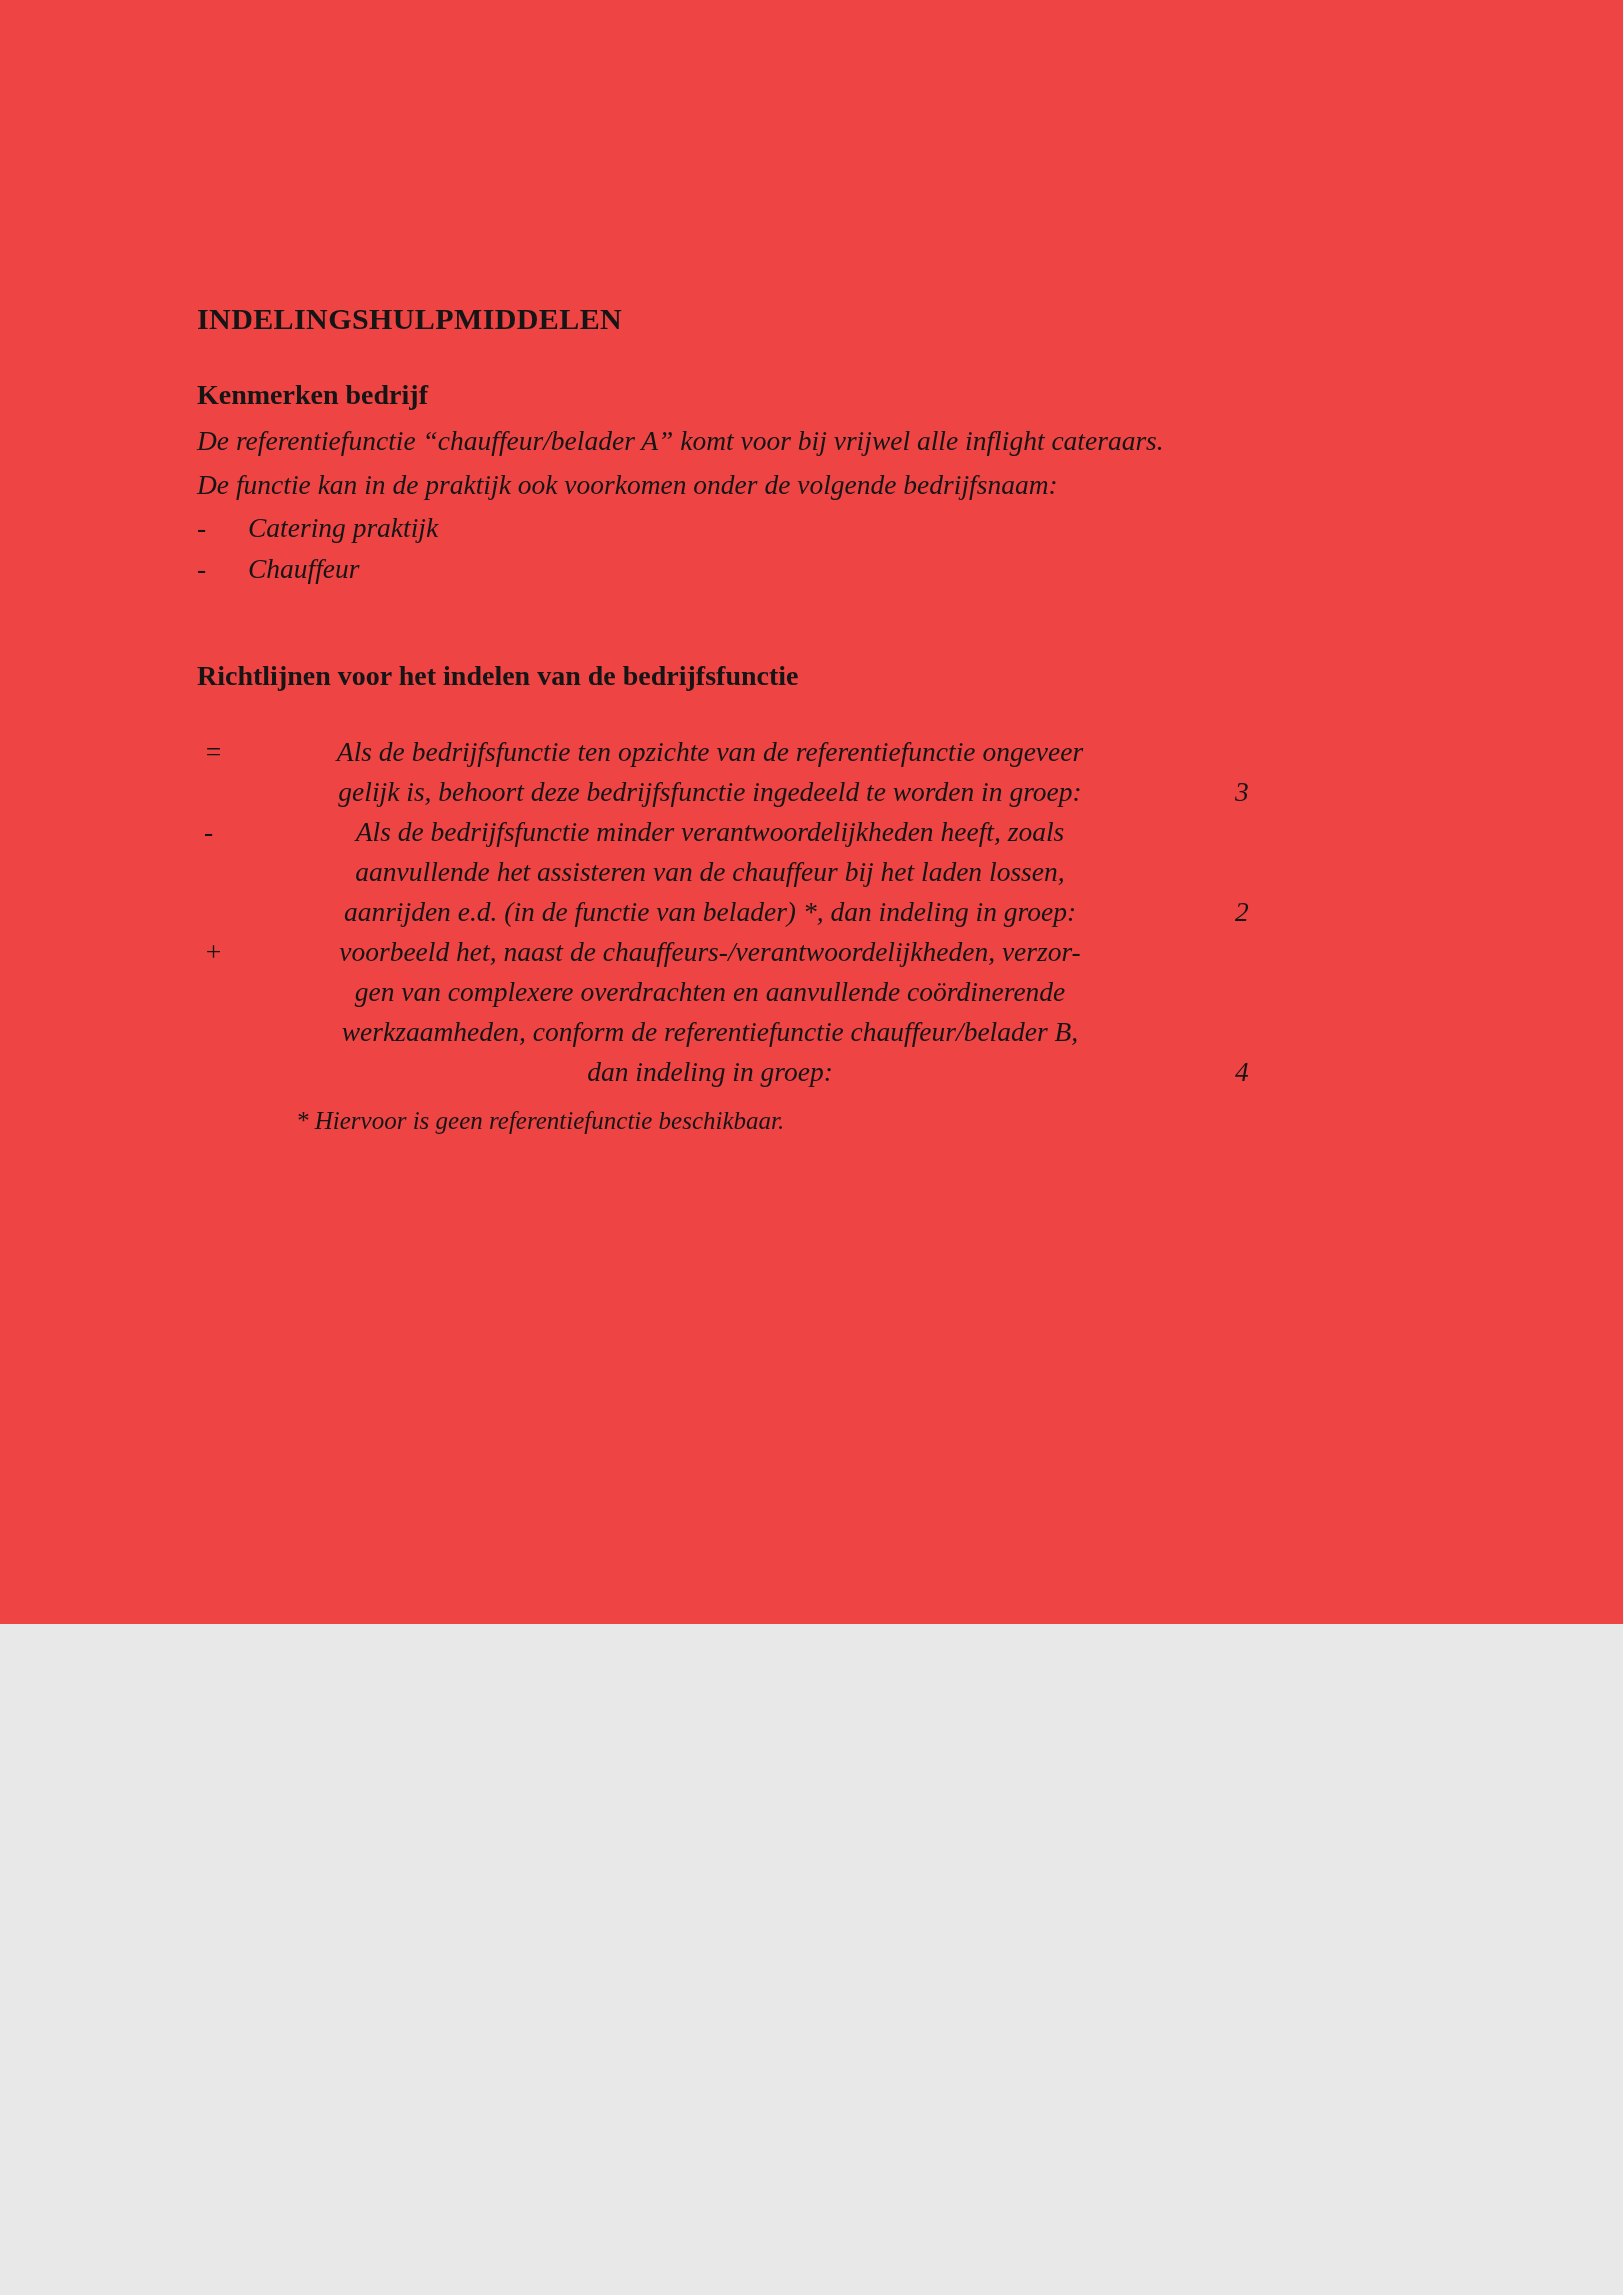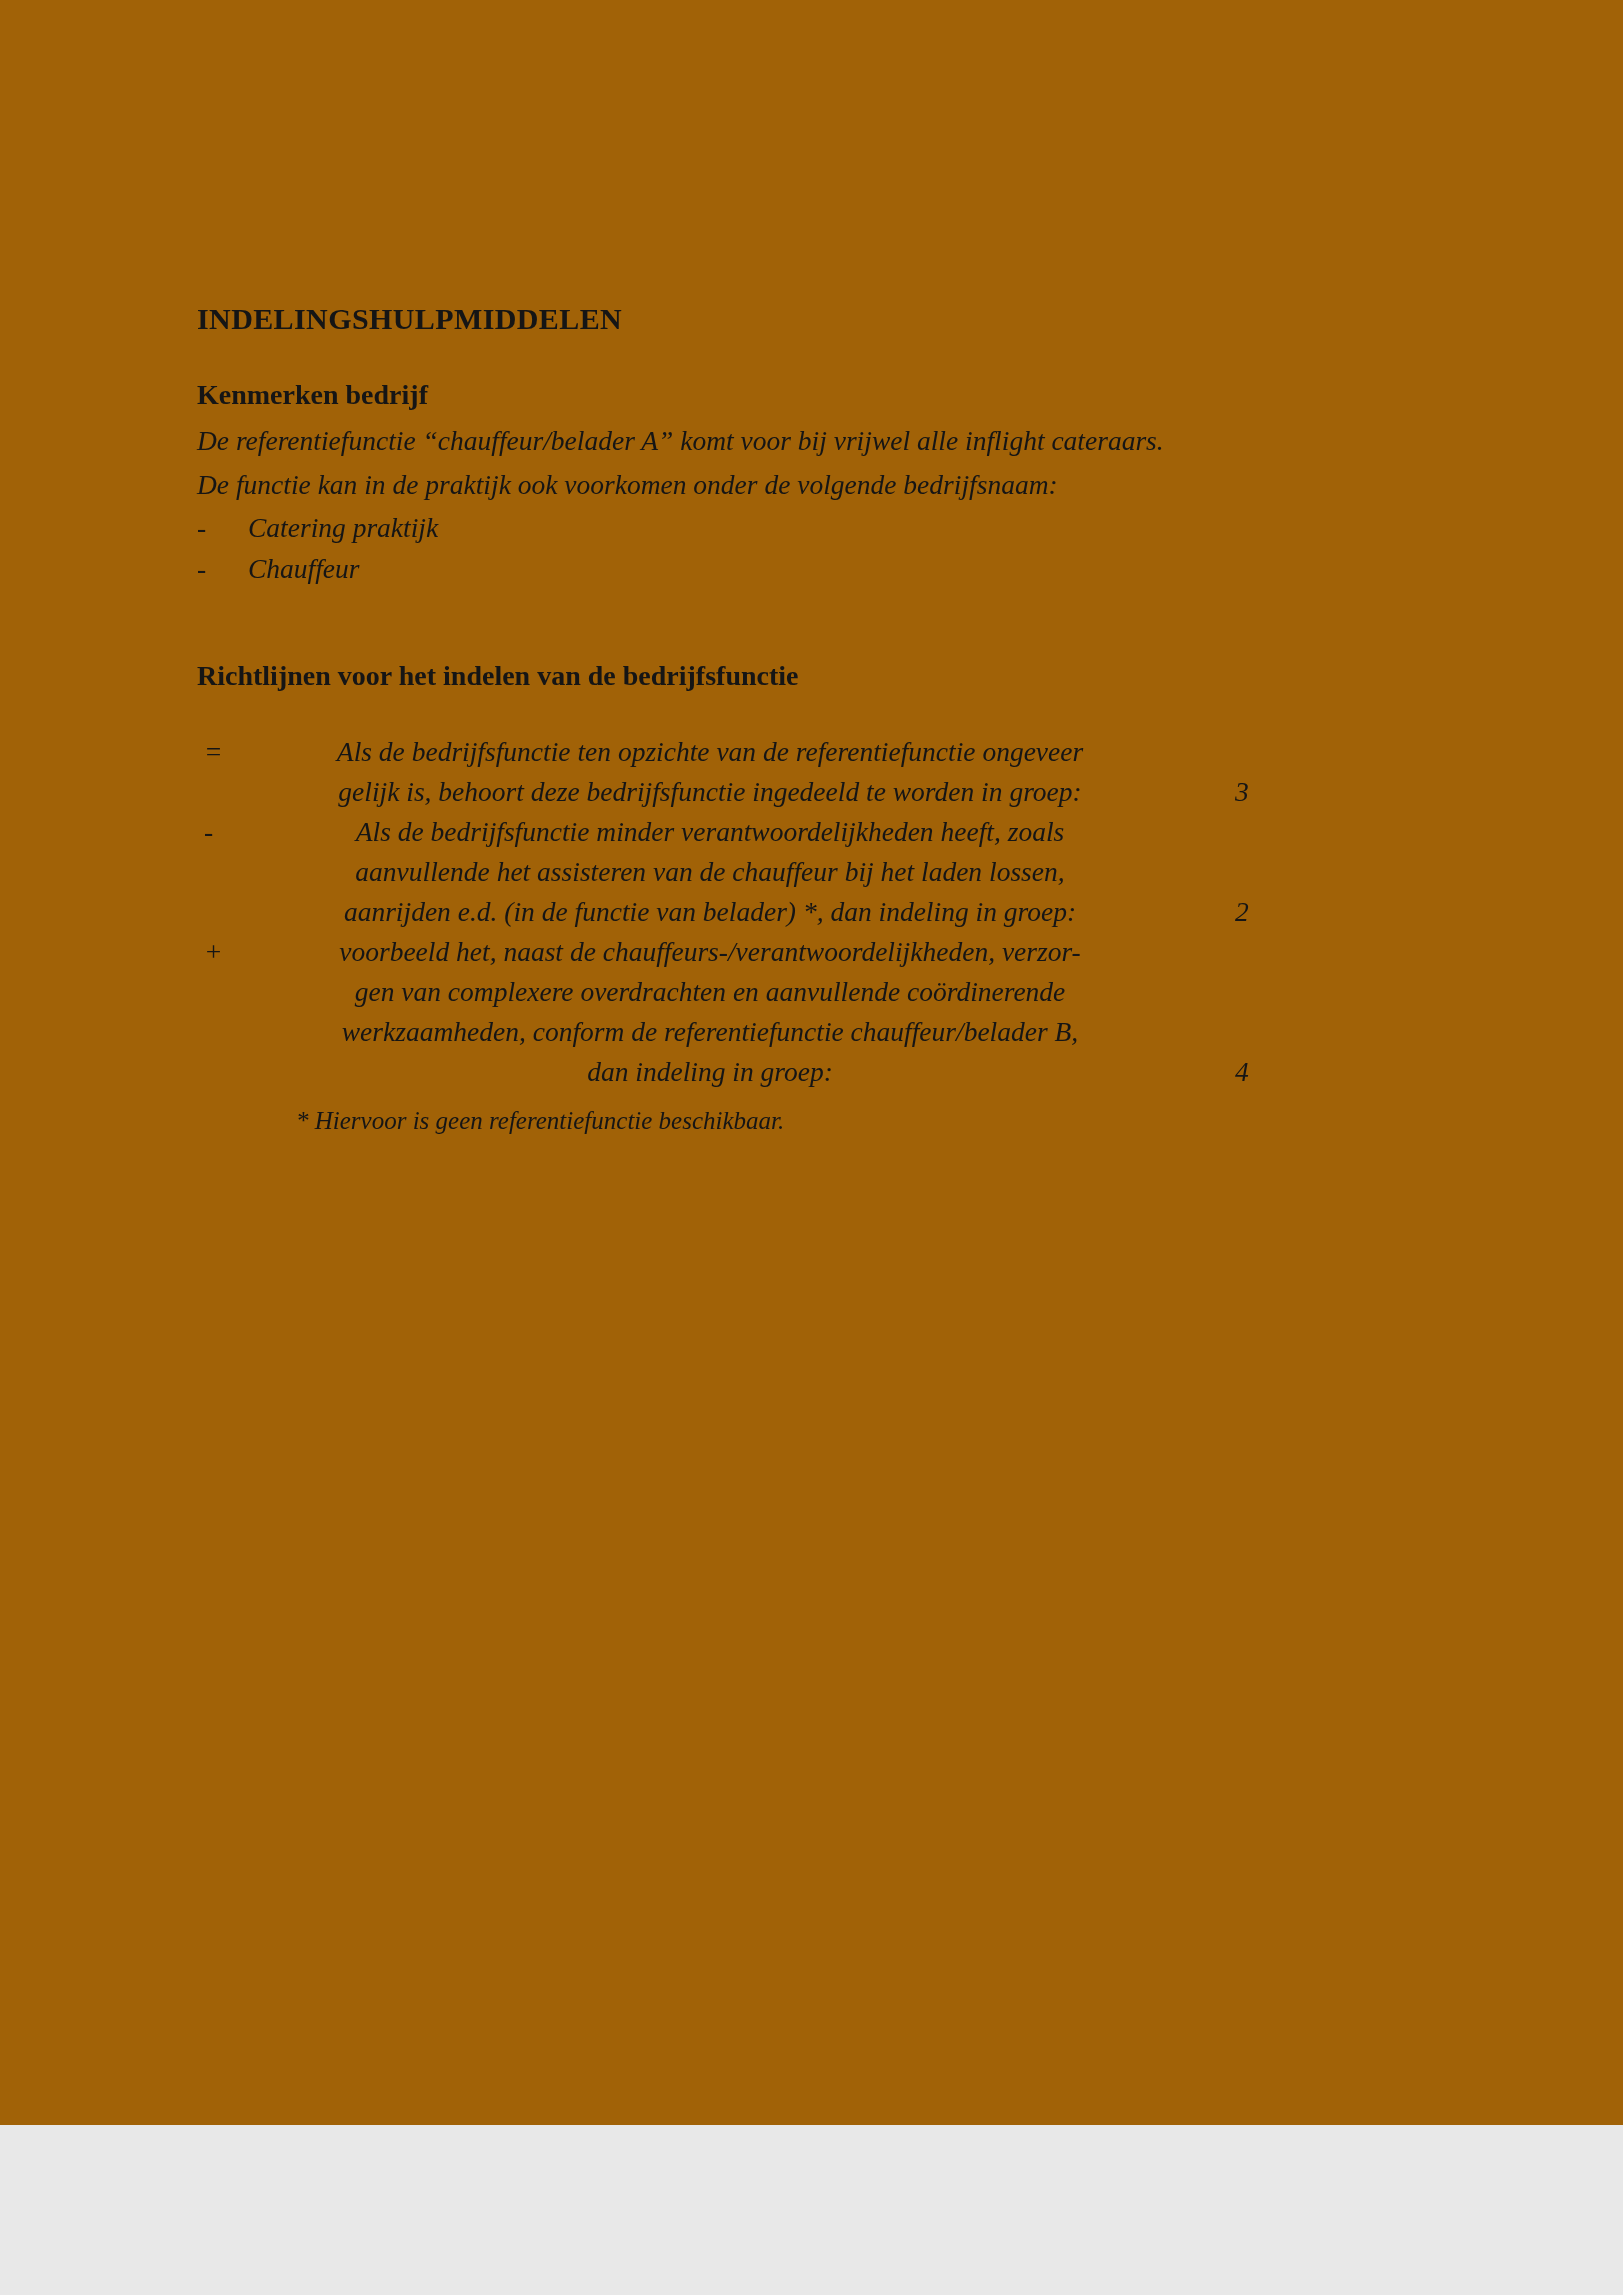--- a/index.html
+++ b/index.html
@@ -1,20 +1,20 @@
 <!DOCTYPE html>
 <html style="font-size:14px"><head>
 <meta charset="utf-8">
 <style>
   html, body { margin: 0; padding: 0; background: #e8e8e8; }
   .page {
     position: relative;
     width: 1623px;
-    height: 2125px;
-    background: #a16207;
+    height: 1624px;
+    background: #ef4444;
     font-family: "Liberation Serif", serif;
     color: #151515;
     overflow: hidden;
   }
   .content {
     position: absolute;
     left: 197px;
     top: 300px;
     width: 1057px;
   }

